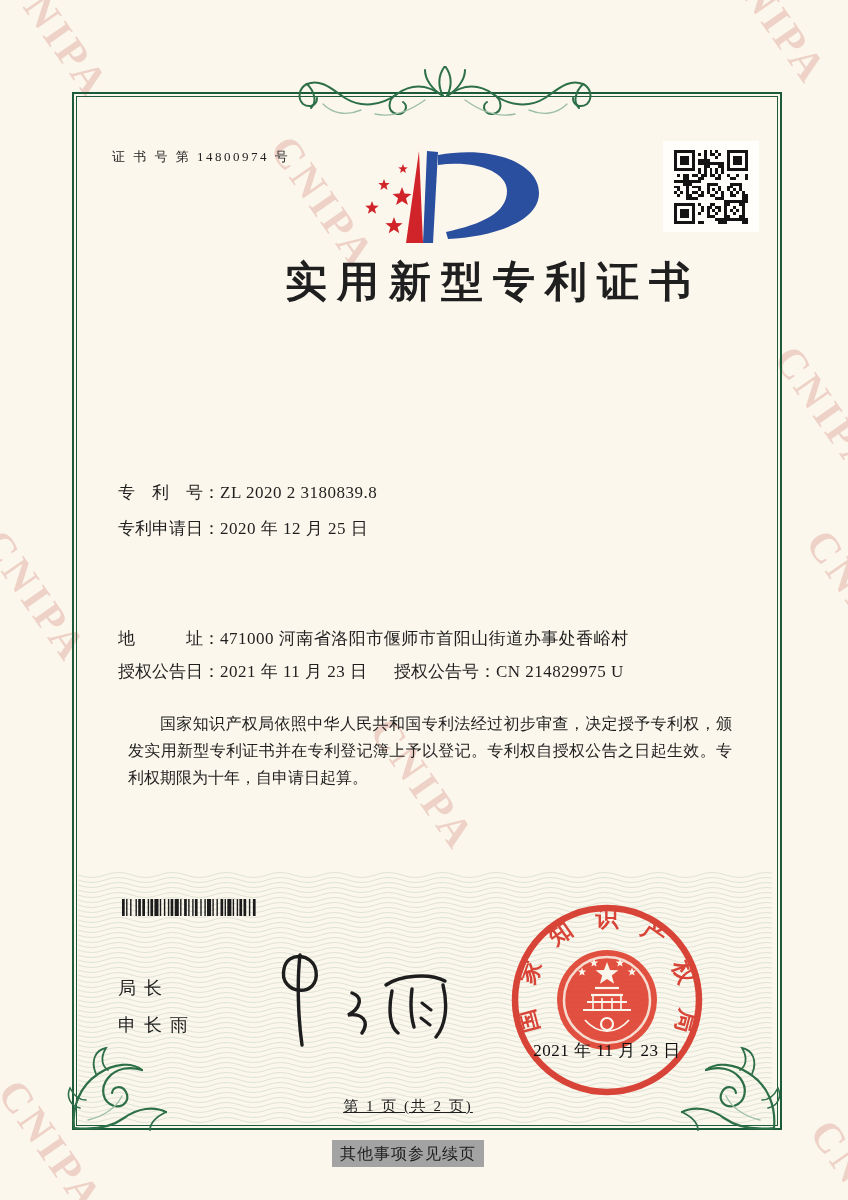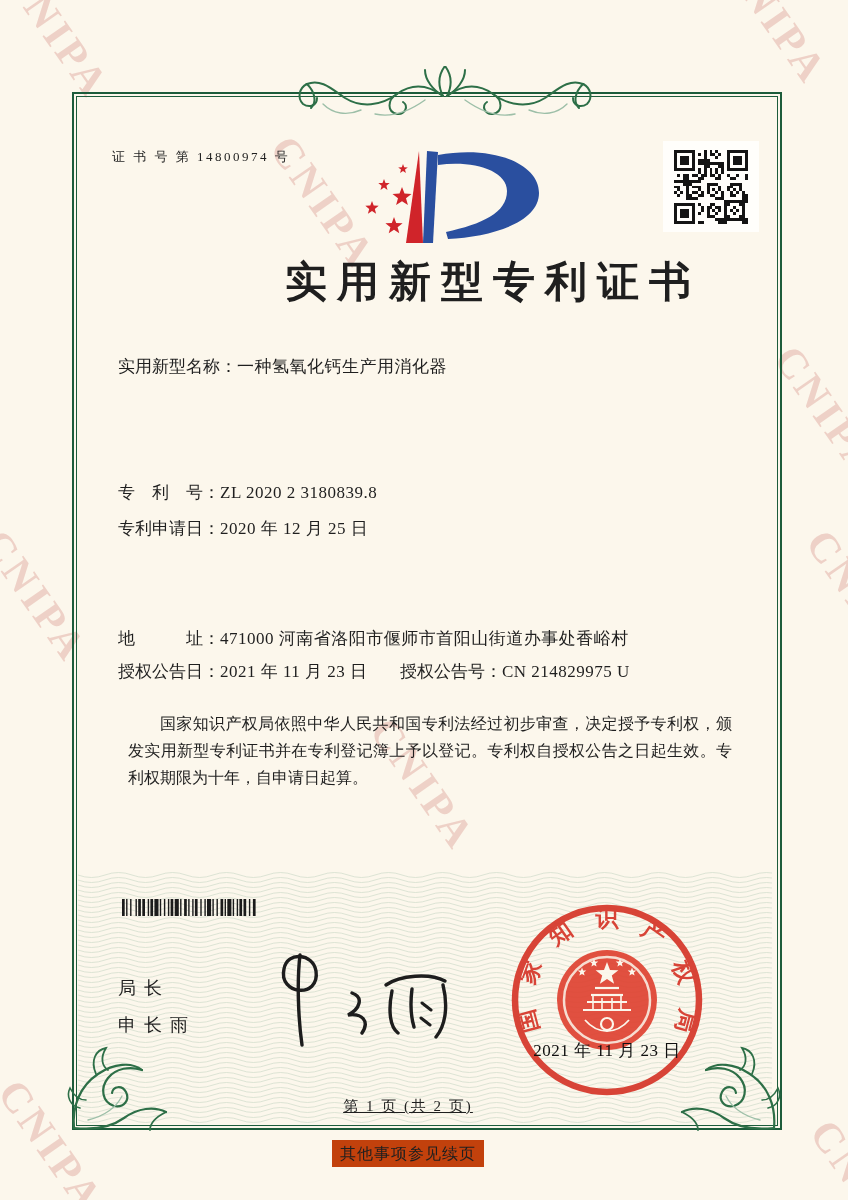--- a/index.html
+++ b/index.html
@@ -29,41 +29,41 @@
   .logo{position:absolute;left:350px;top:143px;z-index:5;}
   .qr-box{position:absolute;left:663px;top:141px;width:96px;height:91px;background:#fffefb;z-index:5;
     display:flex;align-items:center;justify-content:center;}
   .title{
     position:absolute;left:72px;top:254px;width:842px;text-align:center;
     font-size:42px;font-weight:bold;letter-spacing:10px;z-index:5;
   }
   .field-row{position:absolute;left:118px;font-size:17px;z-index:5;white-space:nowrap;}
   .field-row .lab{display:inline-block;}
   .field-row .val{letter-spacing:.5px;}
-  .field-row .lab2{margin-left:28px;}
+  .field-row .lab2{margin-left:22px;}
   .body-text{
     position:absolute;left:118px;top:700px;width:624px;font-size:16px;line-height:27px;z-index:5;
     text-align:justify;
   }
   .body-text p{margin:10px;text-indent:2em;}
   #barcode{position:absolute;left:122px;top:899px;z-index:5;}
   .signer{position:absolute;left:118px;font-size:18px;letter-spacing:8px;z-index:6;}
   #sign-script{position:absolute;left:240px;top:945px;z-index:6;}
   #seal{position:absolute;left:507px;top:900px;z-index:5;}
   .seal-date{
     position:absolute;left:516px;top:1039px;width:182px;text-align:center;
     font-size:17px;letter-spacing:.5px;color:#101010;z-index:6;
   }
   .page-footer{
     position:absolute;left:72px;top:1097px;width:672px;text-align:center;
     font-size:15px;letter-spacing:2px;z-index:5;text-decoration:underline;
   }
   .cont-note{
     position:absolute;left:332px;top:1140px;width:152px;height:27px;line-height:27px;
-    background:#c2410c;text-align:center;font-size:16px;letter-spacing:1px;z-index:5;
+    background:#a3a3a3;text-align:center;font-size:16px;letter-spacing:1px;z-index:5;
   }
 </style>
 </head>
 <body>
 
 <div class="page">
 
   <span class="wm" style="left:-18px;top:8px">CNIPA</span>
   <span class="wm" style="left:700px;top:-6px">CNIPA</span>
   <span class="wm" style="left:248px;top:178px">CNIPA</span>
@@ -475,23 +475,20 @@
         <rect x="15" y="24" width="1" height="1" fill="#141414"></rect>
         <rect x="16" y="24" width="1" height="1" fill="#141414"></rect>
         <rect x="17" y="24" width="1" height="1" fill="#141414"></rect>
         <rect x="23" y="24" width="1" height="1" fill="#141414"></rect>
         <rect x="24" y="24" width="1" height="1" fill="#141414"></rect>
       </svg>
   </div>
 
   <div class="title">实用新型专利证书</div>
 
-  <div class="field-row" style="top:355px">
-    <span class="lab">实用新型名称：</span><span class="val">一种氢氧化钙生产用消化器</span>
-  </div>
   <div class="field-row" style="top:481px">
     <span class="lab">专　利　号：</span><span class="val">ZL 2020 2 3180839.8</span>
   </div>
   <div class="field-row" style="top:517px">
     <span class="lab">专利申请日：</span><span class="val">2020 年 12 月 25 日</span>
   </div>
   <div class="field-row" style="top:627px">
     <span class="lab">地　　　址：</span><span class="val">471000 河南省洛阳市偃师市首阳山街道办事处香峪村</span>
   </div>
   <div class="field-row" style="top:660px">

